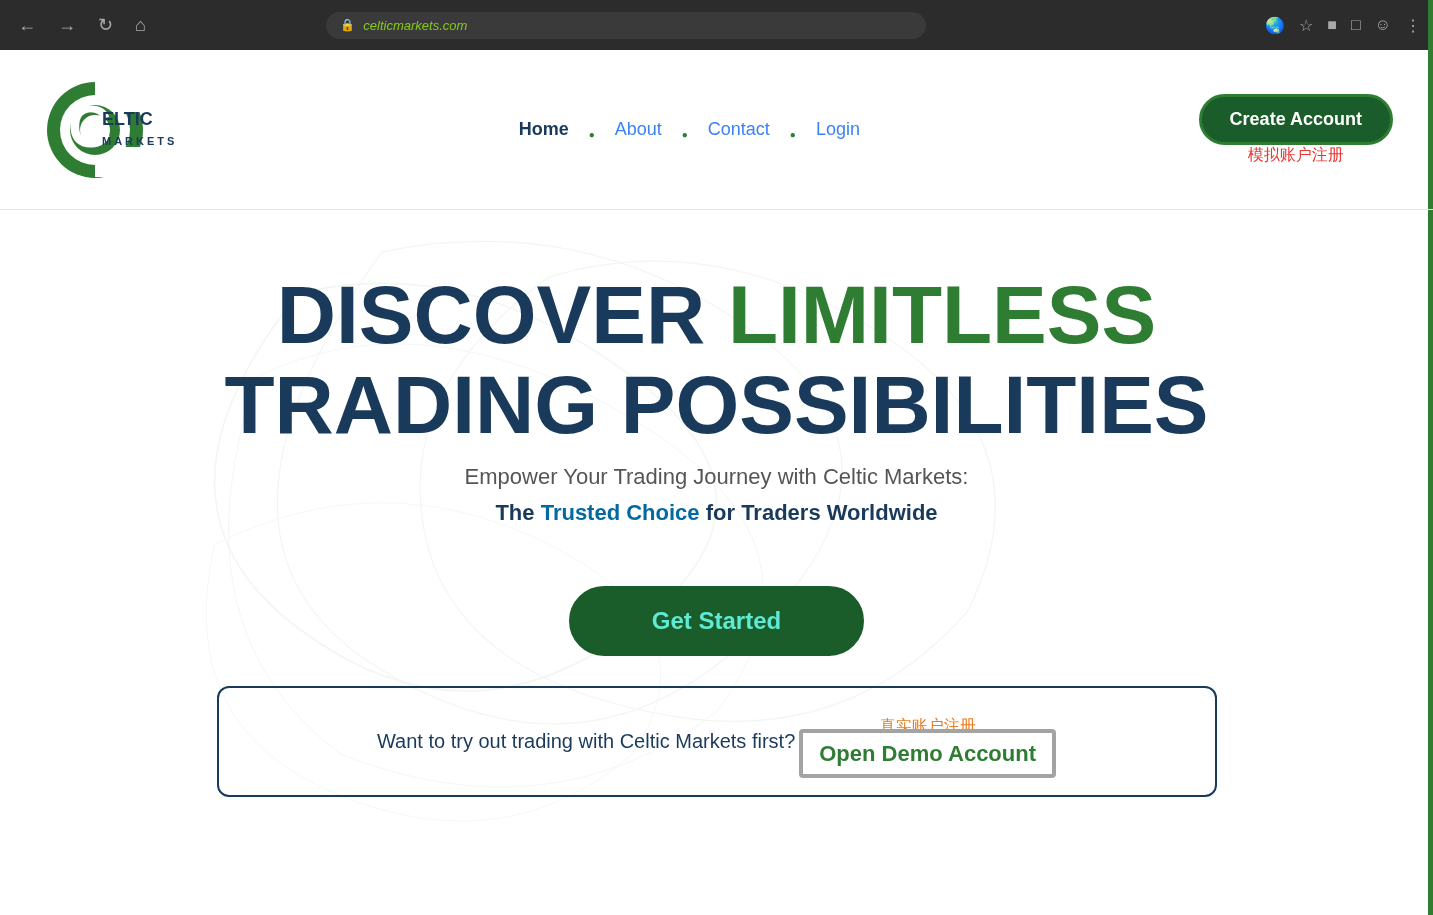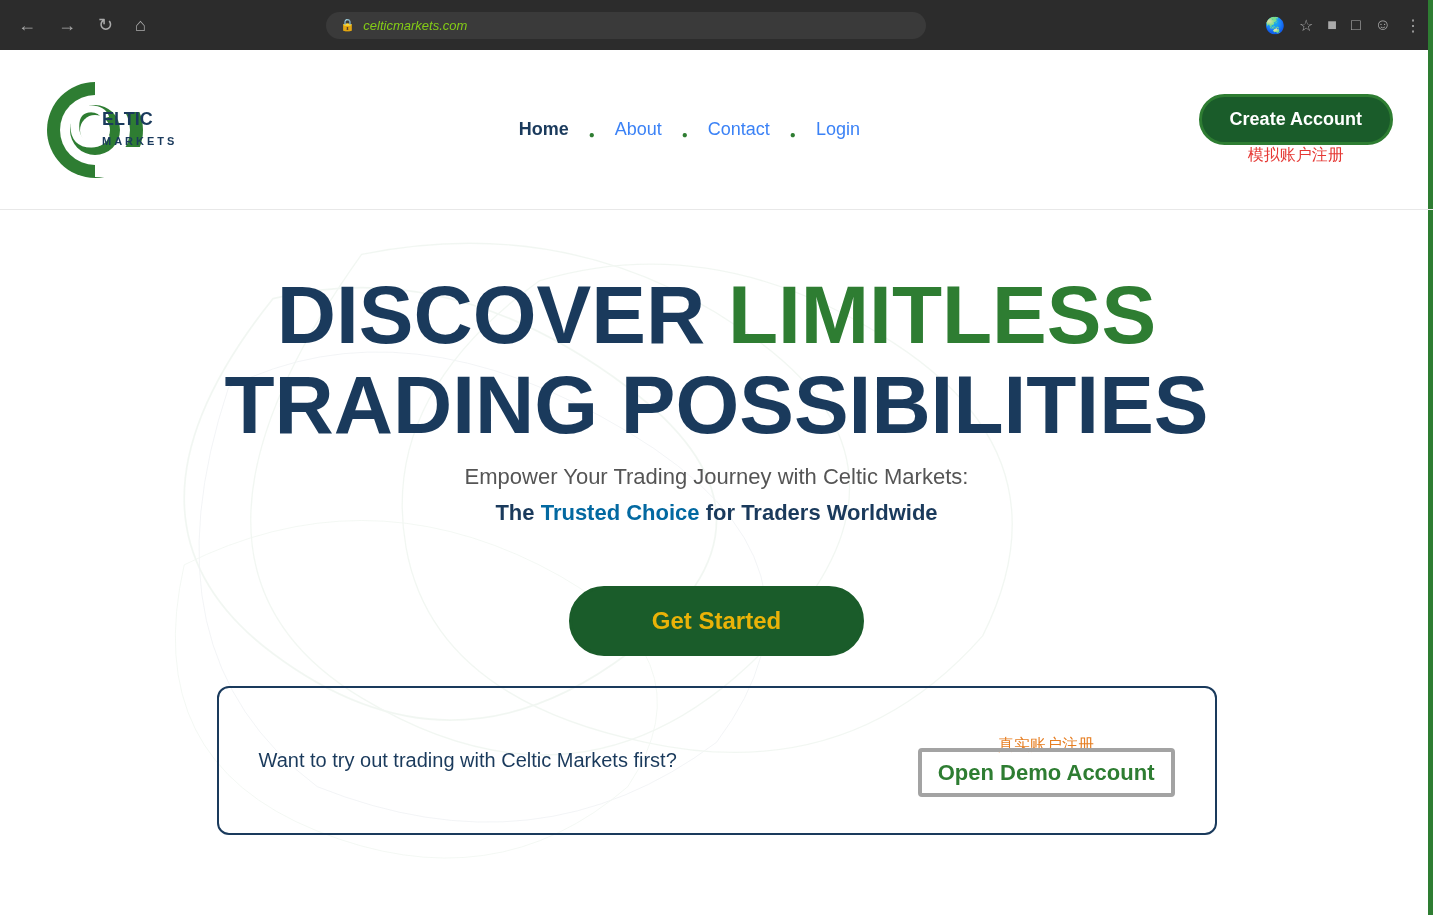--- a/index.html
+++ b/index.html
@@ -140,39 +140,39 @@
     .hero-subtitle-bold {
       font-size: 22px;
       color: #1a3a5c;
       font-weight: 700;
       margin-bottom: 60px;
     }
     .trusted-choice { color: #0369a1; }
 
     .get-started-btn {
       background: #1a5c2a;
-      color: #eab308;
+      color: #5eead4;
       border: 3px solid #1a5c2a;
       border-radius: 40px;
       padding: 18px 80px;
       font-size: 24px;
       font-weight: 700;
       cursor: pointer;
       display: inline-block;
       margin-bottom: 30px;
     }
 
     
     .demo-section {
       border: 2px solid #1a3a5c;
       border-radius: 12px;
-      padding: 47px 40px;
-      display: flex;
-      align-items: center;
-      justify-content: space-between;
+      padding: 28px 40px;
+      display: flex;
+      align-items: center;
+      justify-content: center;
       gap: 4px;
       max-width: 1000px;
       margin: 0 auto;
       position: relative;
     }
     .demo-text {
       font-size: 20px;
       color: #1a3a5c;
       font-weight: 400;
     }

